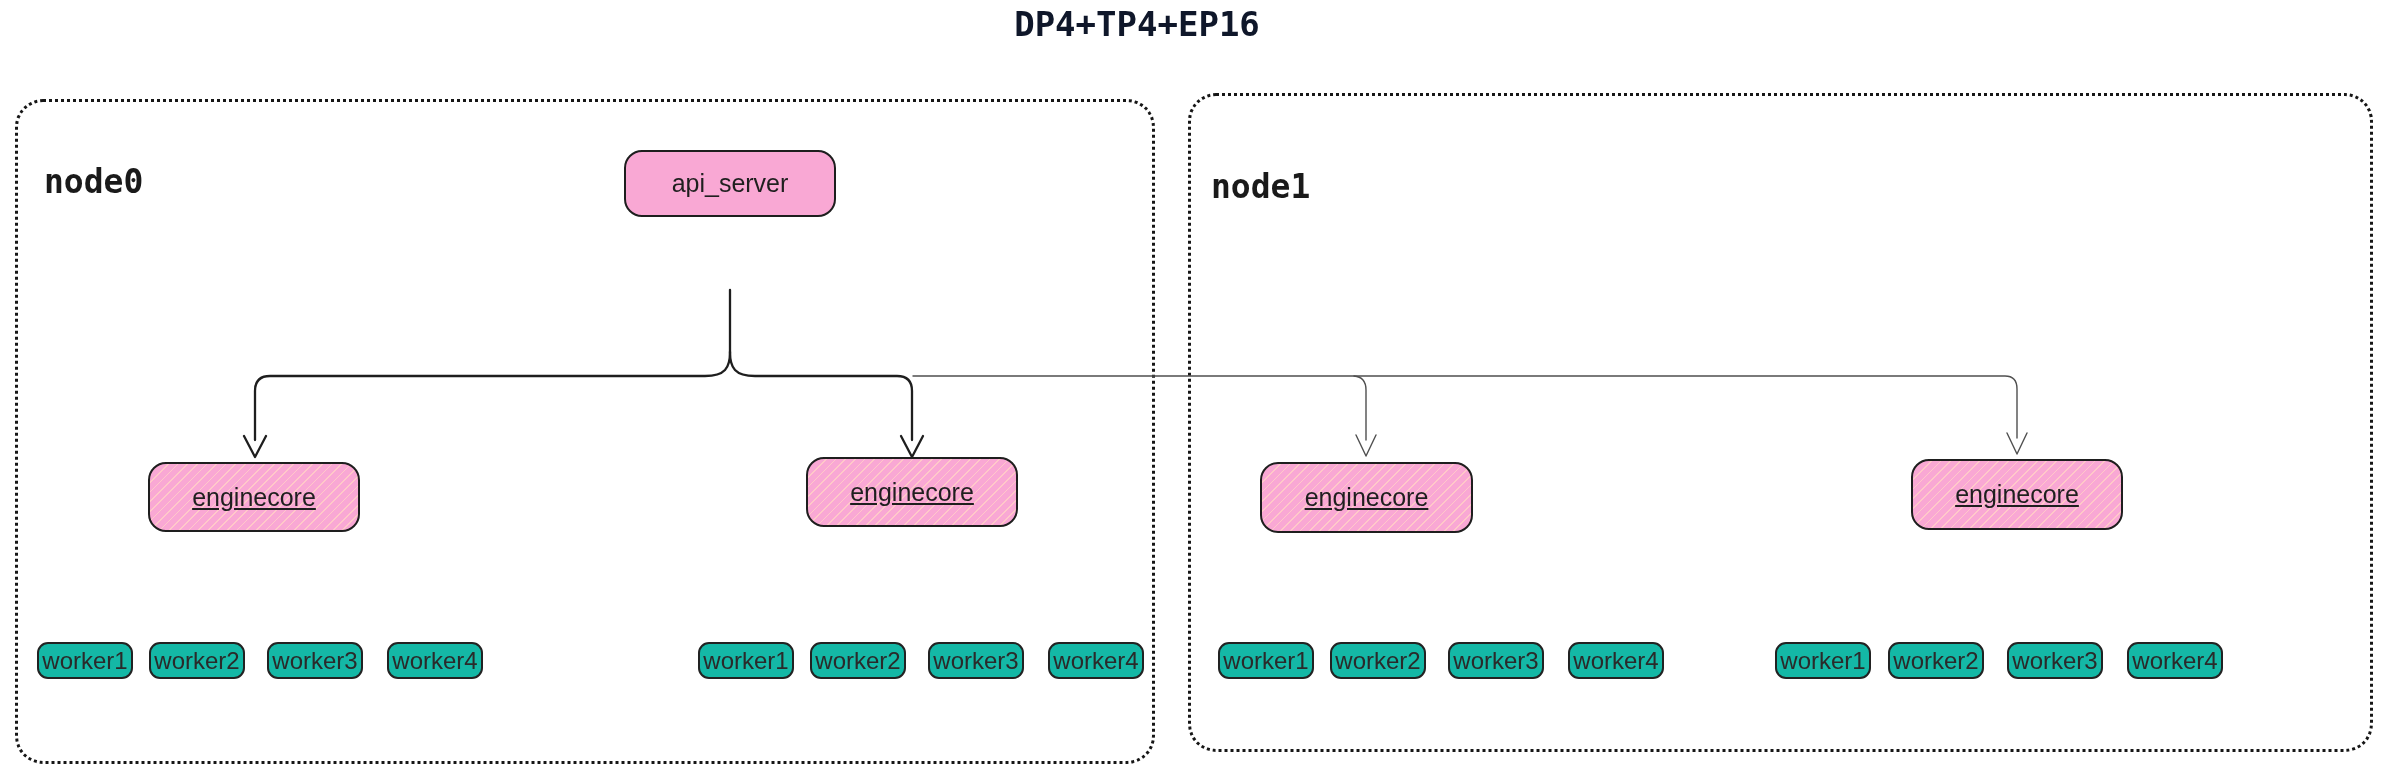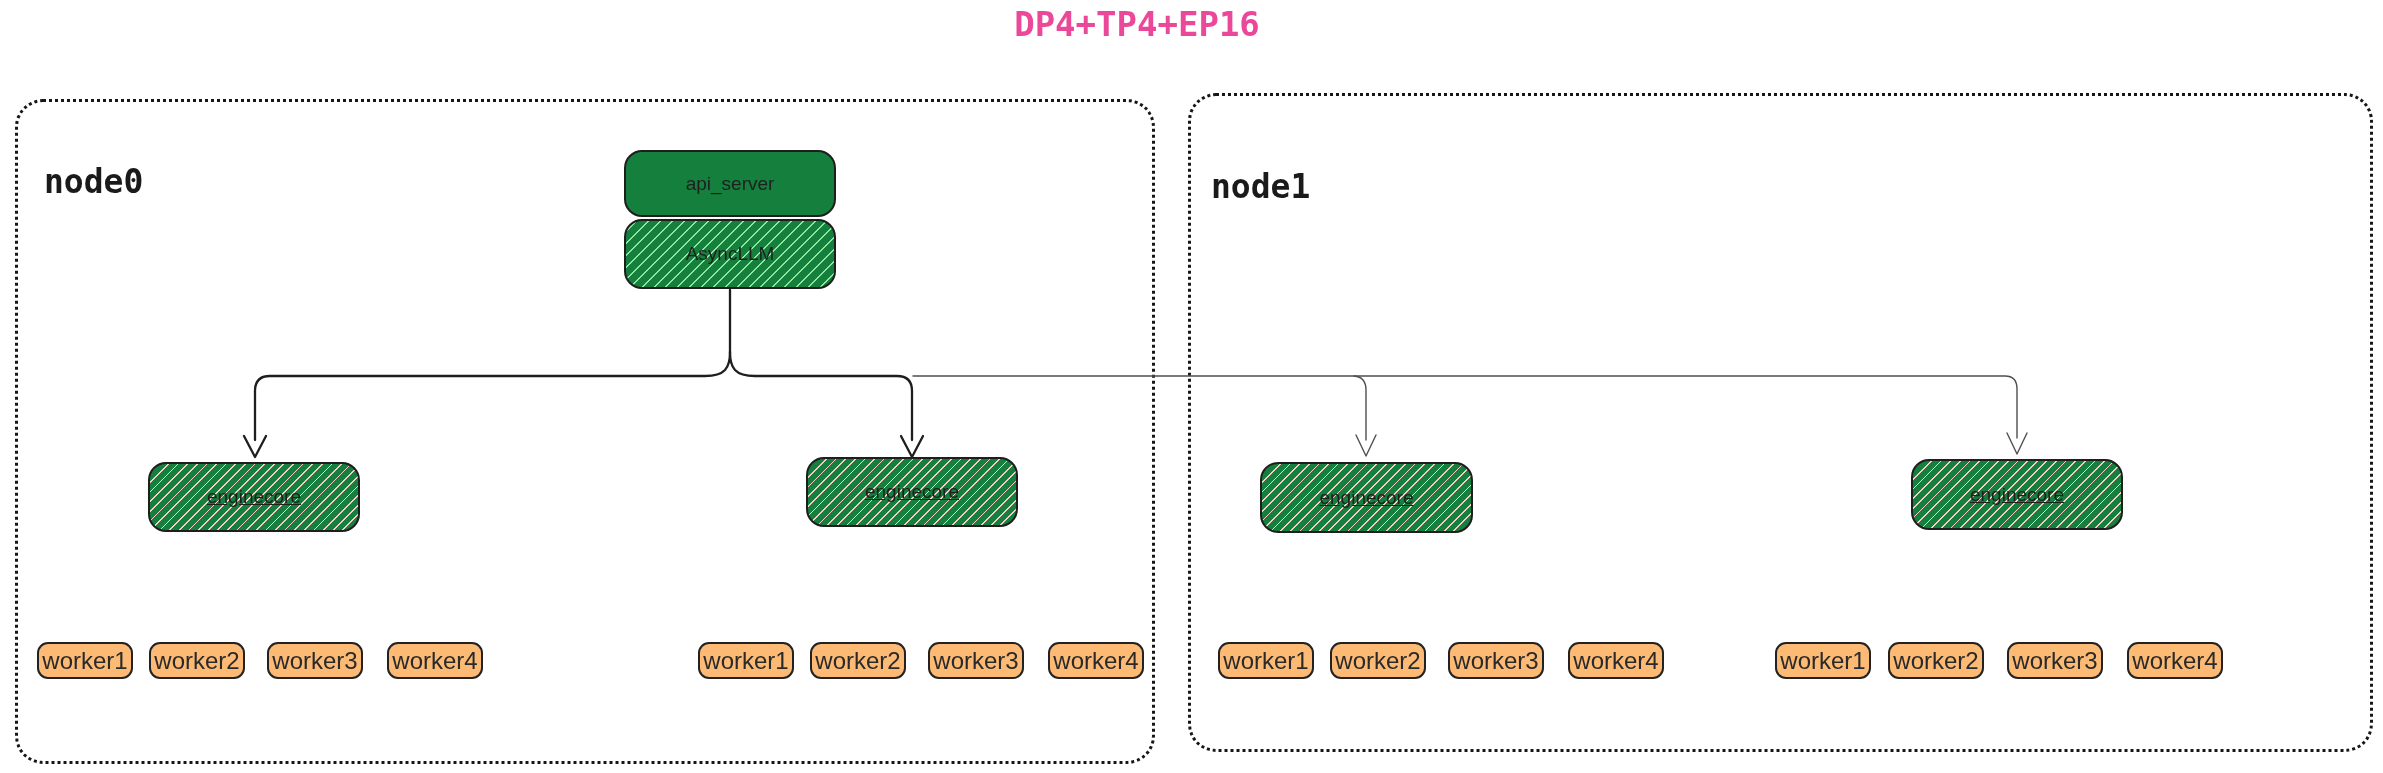--- a/index.html
+++ b/index.html
@@ -12,21 +12,21 @@
     overflow: hidden;
   }
   .title {
     position: absolute;
     top: 4px;
     left: 1137px;
     transform: translateX(-50%);
     font-family: "DejaVu Sans Mono", monospace;
     font-weight: 700;
     font-size: 34px;
-    color: #ec4899;
+    color: #0f172a;
     white-space: nowrap;
   }
   .node-box {
     position: absolute;
     border: 3px dotted #161616;
     border-radius: 28px;
     background: transparent;
     box-sizing: border-box;
   }
   .node-label {
@@ -36,25 +36,25 @@
     font-size: 33px;
     color: #1a1a1a;
     white-space: nowrap;
     margin-top: 44px;
   }
   .shape {
     position: absolute;
     box-sizing: border-box;
     border: 2.4px solid #1e1e1e;
     border-radius: 18px;
-    background: #15803d;
+    background: #f9a8d4;
     display: flex;
     align-items: center;
     justify-content: center;
-    font-size: 19px;
+    font-size: 25px;
     color: #1f1f1f;
     white-space: nowrap;
   }
   .hatch-green {
     background-image: repeating-linear-gradient(135deg,
       rgba(0,0,0,0) 0px, rgba(0,0,0,0) 7px,
       #8ce99a 7px, #8ce99a 8.4px);
   }
   .hatch-red {
     background-image: repeating-linear-gradient(135deg,
@@ -63,21 +63,21 @@
     text-decoration: underline;
   }
   .worker {
     position: absolute;
     top: 642px;
     width: 96px;
     height: 37px;
     box-sizing: border-box;
     border: 2.2px solid #222222;
     border-radius: 11px;
-    background: #fdba74;
+    background: #14b8a6;
     display: flex;
     align-items: center;
     justify-content: center;
     font-size: 24px;
     color: #2a2a2a;
     white-space: nowrap;
   }
   .edges {
     position: absolute;
     top: 0; left: 0;
@@ -111,23 +111,20 @@
       <path d="M913 376 L2005 376 Q2017 376 2017 389 L2017 438"></path>
       <path d="M1354 376 Q1366 377 1366 390 L1366 440"></path>
       <path d="M1356 435 L1366 456 L1376 435"></path>
       <path d="M2007 433 L2017 454 L2027 433"></path>
     </g>
   </svg>
 
   <div class="shape" style="left:624px; top:150px; width:212px; height:67px;">
     <span>api_server</span>
   </div>
-  <div class="shape hatch-green" style="left:624px; top:219px; width:212px; height:70px;">
-    <span>AsyncLLM</span>
-  </div>
 
   <div class="shape hatch-red" style="left:148px; top:462px; width:212px; height:70px;">
     <span>enginecore</span>
   </div>
   <div class="shape hatch-red" style="left:806px; top:457px; width:212px; height:70px;">
     <span>enginecore</span>
   </div>
   <div class="shape hatch-red" style="left:1260px; top:462px; width:213px; height:71px;">
     <span>enginecore</span>
   </div>

